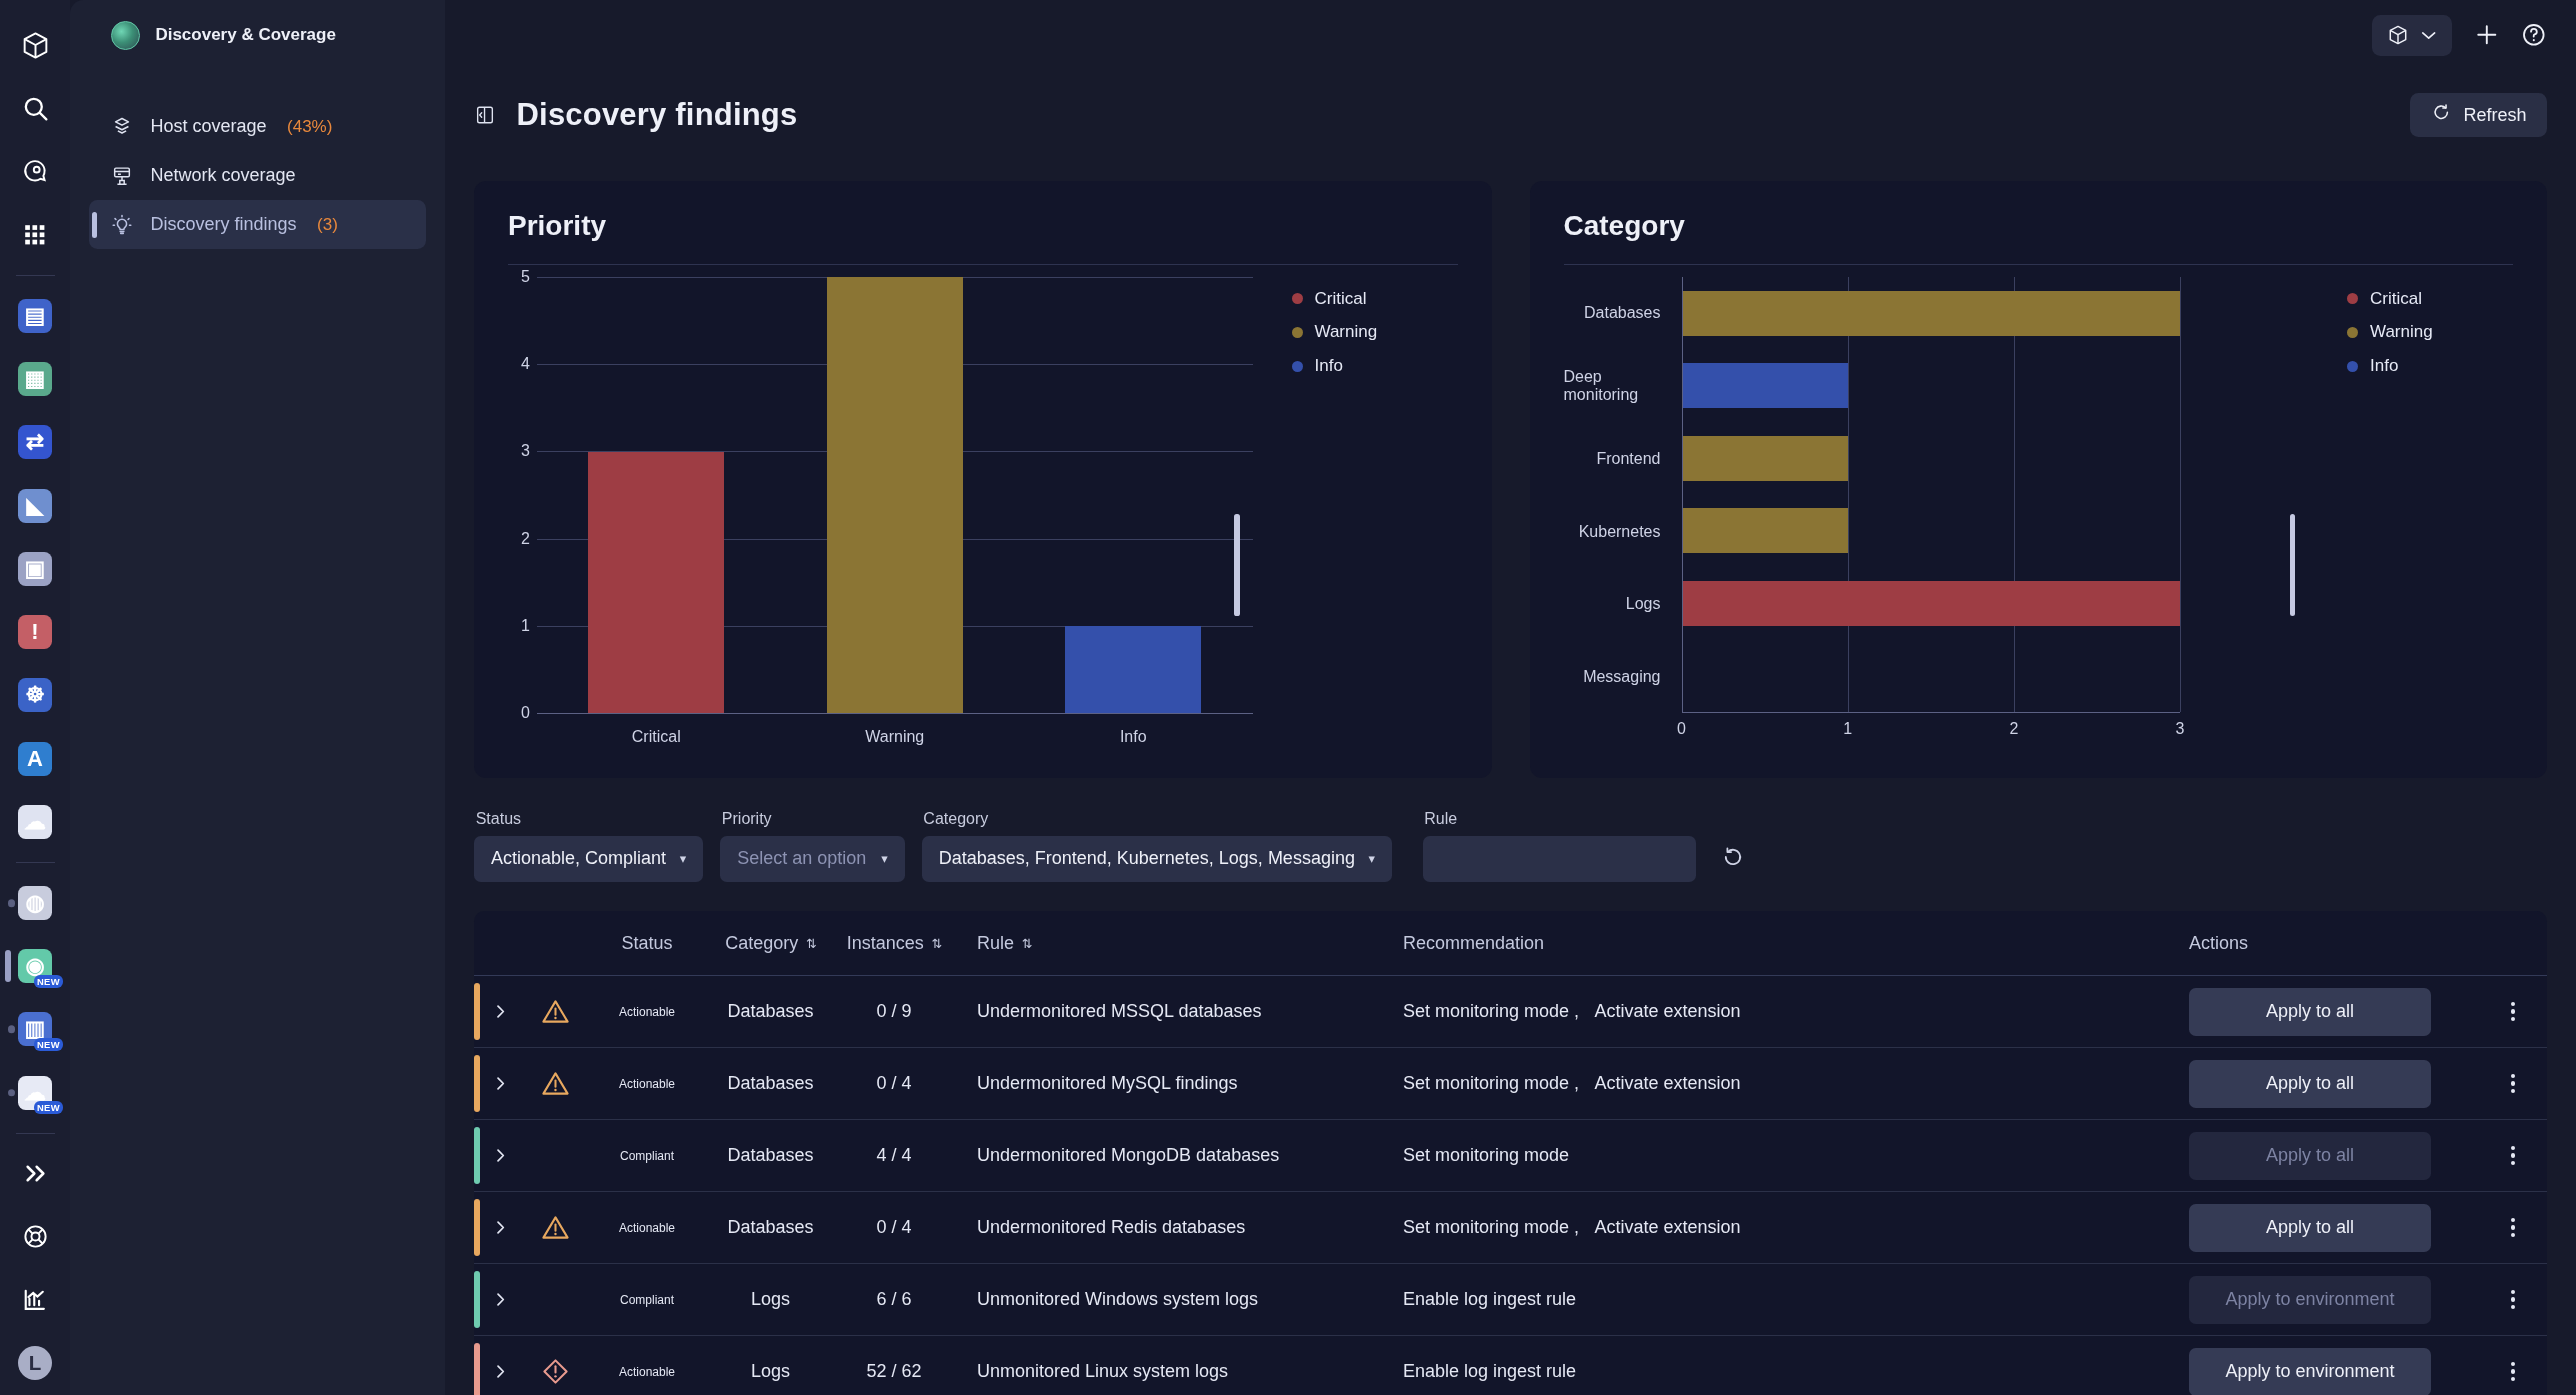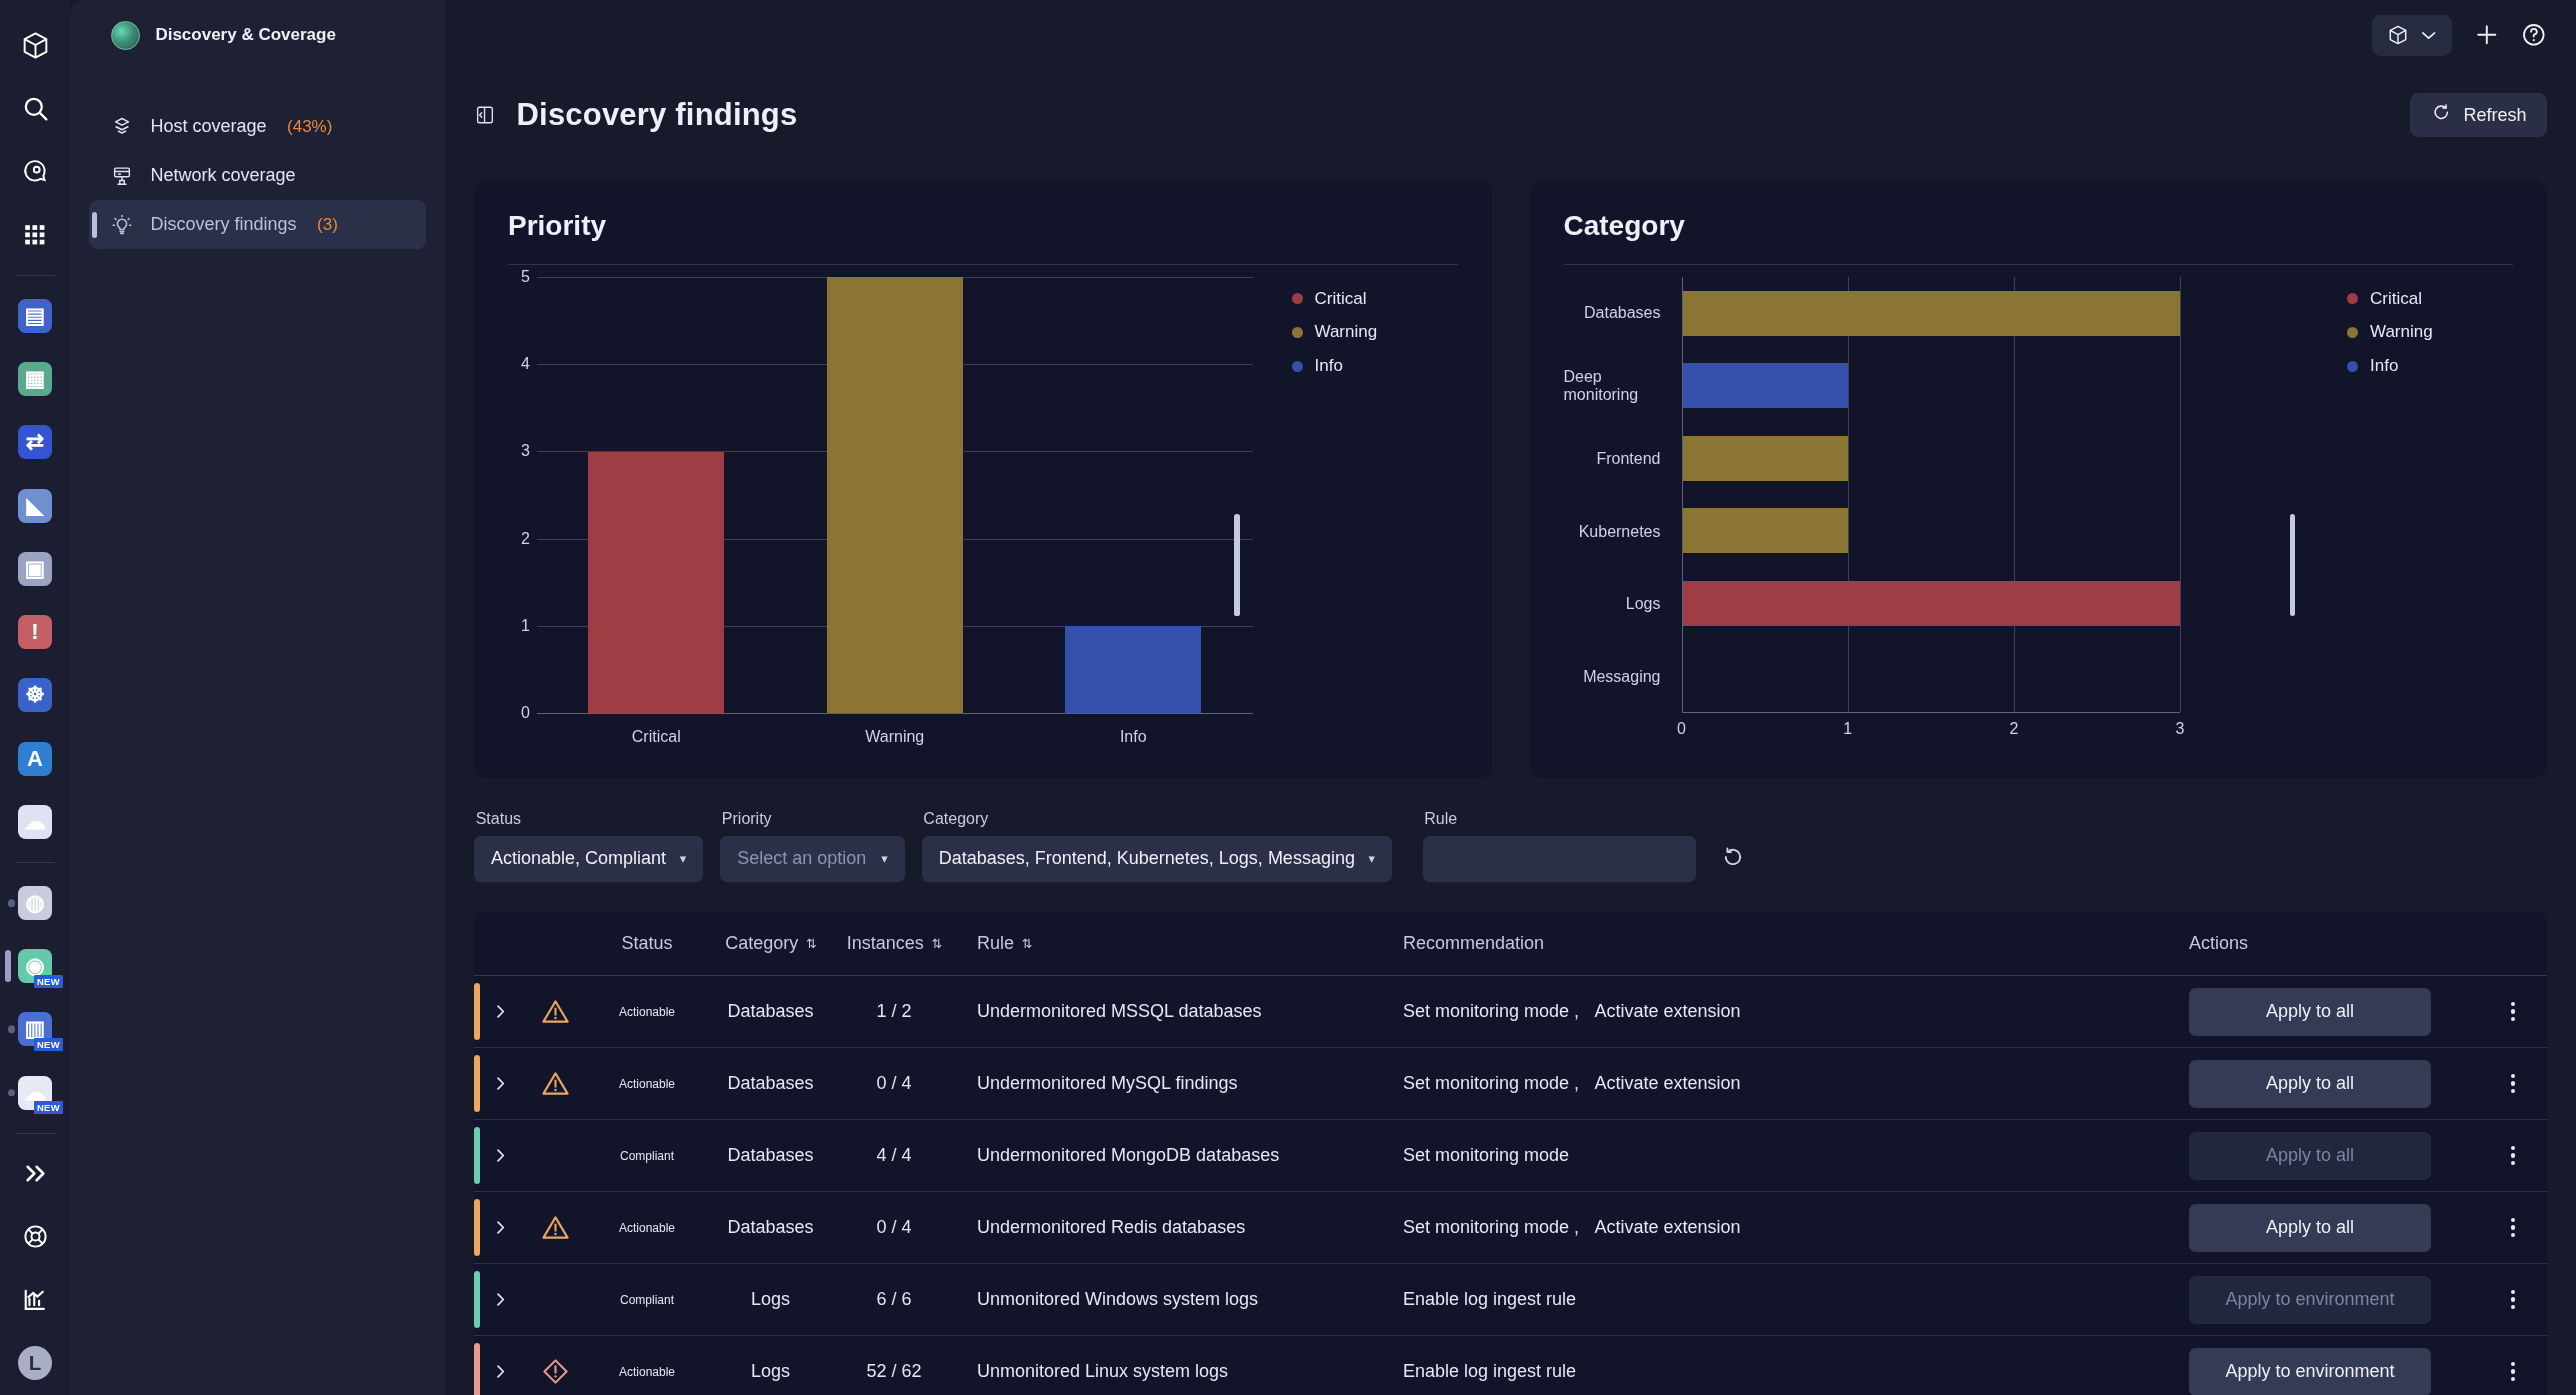--- a/index.html
+++ b/index.html
@@ -39,21 +39,21 @@
     width: 7.7px; height: 7.7px; border-radius: 50%; background: #5b6080;
   }
   .rail-activebar {
     position: absolute; left: 5.1px; top: 50%; transform: translateY(-50%);
     width: 6px; height: 32px; border-radius: 3.4px; background: #9aa0c4;
   }
   .rail-badge {
     position: absolute; bottom: 10.2px; right: 6.8px;
     background: #2b5bd7; color: #fff;
     font-size: 9.4px; font-weight: bold; letter-spacing: 0.3px;
-    padding: 0.9px 3.4px; border-radius: 1px;
+    padding: 0.9px 3.4px; border-radius: 6px;
   }
   .tile {
     width: 34px; height: 34px; border-radius: 7.7px;
     display: flex; align-items: center; justify-content: center;
     font-size: 22px; font-weight: bold;
   }
 
   
   #nav-sidebar {
     width: 375px; height: 1395px;
@@ -674,21 +674,21 @@
           </div>
           <div class="cell c-icon">
             <svg width="29" height="29" viewBox="0 0 24 24" fill="none" stroke="#e8a85f" stroke-width="1.7" stroke-linejoin="round">
               <path d="M12 3.6 22 20.4H2Z"></path>
               <path d="M12 9.6v5" stroke-linecap="round"></path>
               <circle cx="12" cy="17.4" r="1" fill="#e8a85f" stroke="none"></circle>
             </svg>
           </div>
           <div class="cell c-status">Actionable</div>
           <div class="cell c-cat">Databases</div>
-          <div class="cell c-inst">1 / 2</div>
+          <div class="cell c-inst">0 / 9</div>
           <div class="cell c-rule">Undermonitored MSSQL databases</div>
           <div class="cell c-rec">
             <span>Set monitoring mode ,</span>
             <span>Activate extension</span>
           </div>
           <div class="cell c-act">
             <button class="apply-btn">Apply to all</button>
           </div>
           <div class="cell c-kebab">
             <span class="kebab">

